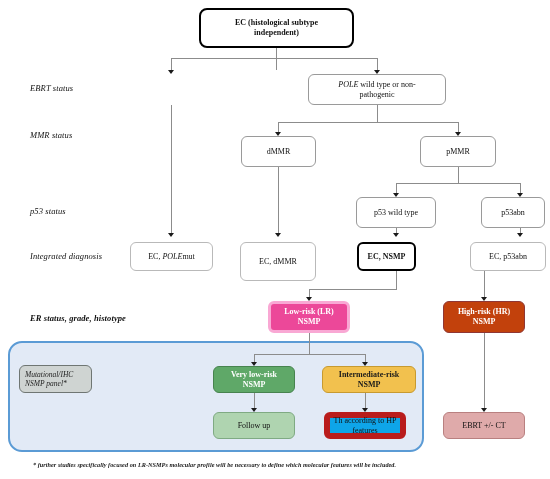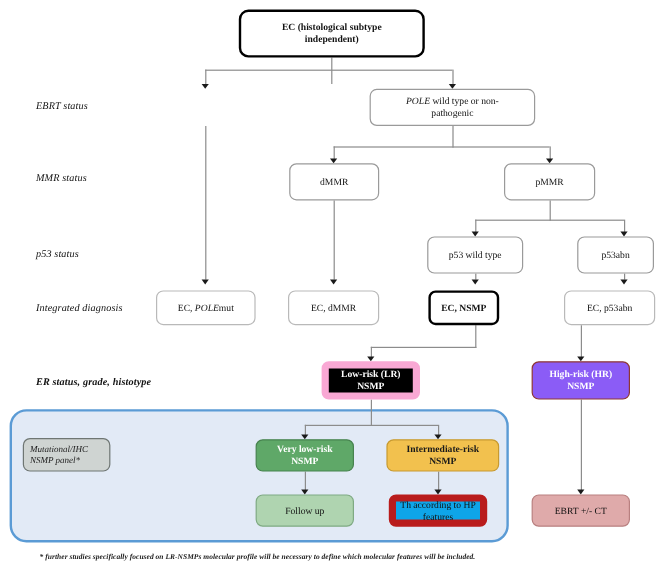--- a/index.html
+++ b/index.html
@@ -52,28 +52,28 @@
   }
   .node.top-root {
     border: 2.2px solid #000000;
     font-weight: bold;
     border-radius: 8px;
   }
   .node i { font-style: italic; }
 
   
   .node.blue {
-    background: #000000;
-    border: 6px solid #f9a8d4;
+    background: #ec4899;
+    border: 3px solid #f9a8d4;
     color: #ffffff;
     font-weight: bold;
     align-items: center;
   }
   .node.red {
-    background: #8b5cf6;
+    background: #c2410c;
     border: 1px solid #8f3734;
     color: #ffffff;
     font-weight: bold;
   }
   .node.green {
     background: #5FA868;
     border: 1px solid #47834f;
     color: #ffffff;
     font-weight: bold;
   }
@@ -150,21 +150,21 @@
     white-space: nowrap;
   }
 </style>
 </head>
 <body>
 
 <div id="canvas">
 
   <div class="row-label" style="left:30px; top:83px;">EBRT status</div>
 
-  <div class="row-label" style="left:30px; top:143px;">MMR status</div>
+  <div class="row-label" style="left:30px; top:130px;">MMR status</div>
 
   <div class="row-label" style="left:30px; top:206px;">p53 status</div>
 
   <div class="row-label" style="left:30px; top:251px;">Integrated diagnosis</div>
 
   <div class="row-label bold" style="left:30px; top:313px;">ER status, grade, histotype</div>
 
   <div class="row-label" style="left:30px; top:420px;">Adjuvant therapy</div>
 
   <div id="blue-panel"></div>
@@ -255,21 +255,21 @@
   <div class="node" style="left:481px; top:197px; width:64px; height:31px;">
     <span>p53abn</span>
   </div>
 
   <div class="node thin-gray" style="left:130px; top:242px; width:83px; height:29px;text-align:center;">
     <div>
       <span>EC, </span><i>POLE</i><span>mut</span>
     </div>
   </div>
 
-  <div class="node thin-gray" style="left:240px; top:242px; width:76px; height:29px;">
+  <div class="node thin-gray" style="left:240px; top:242px; width:76px; height:39px;">
     <span>EC, dMMR</span>
   </div>
 
   <div class="node black-thick" style="left:357px; top:242px; width:59px; height:29px;">
     <span>EC, NSMP</span>
   </div>
 
   <div class="node thin-gray" style="left:470px; top:242px; width:76px; height:29px;">
     <span>EC, p53abn</span>
   </div>

